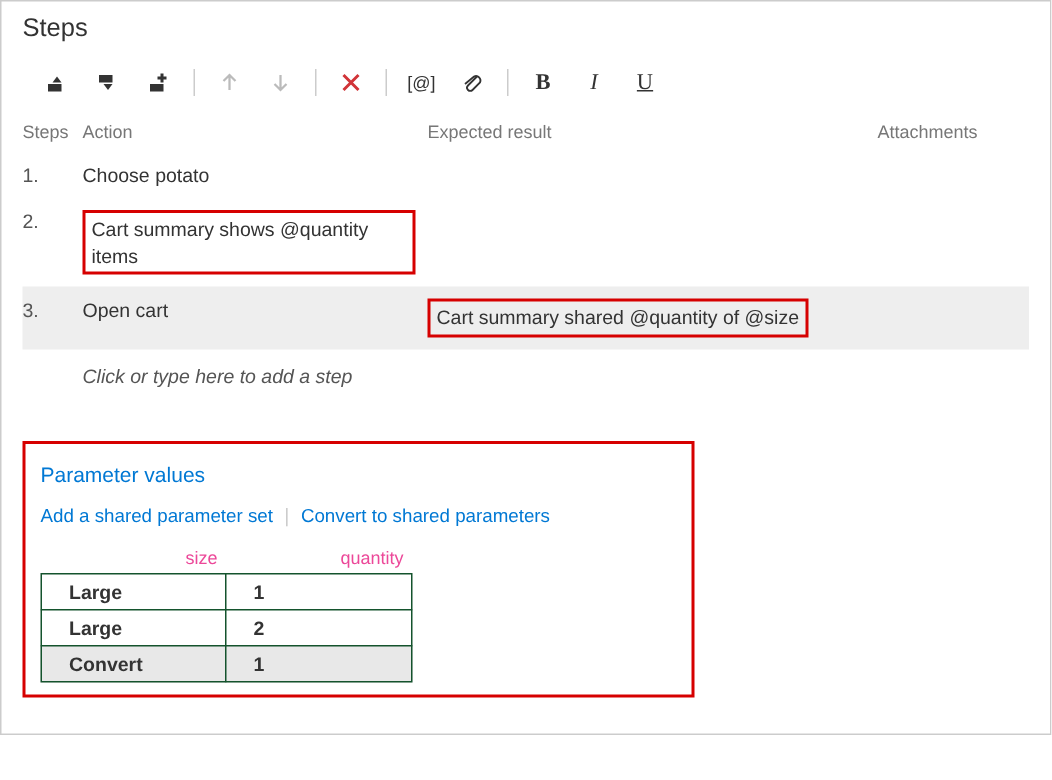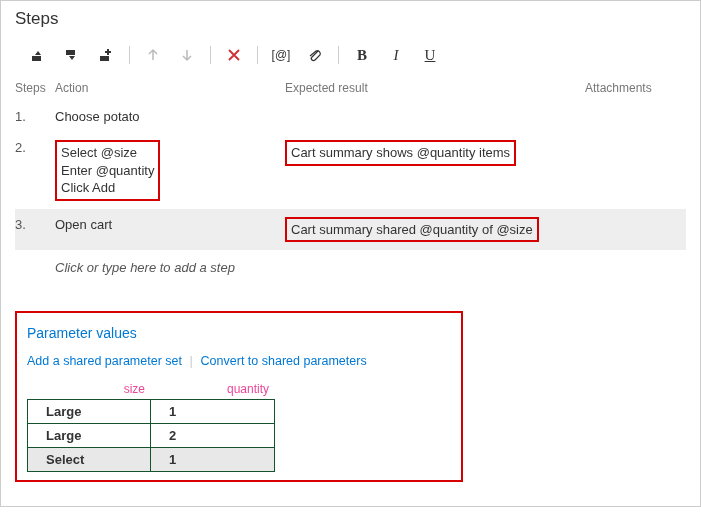--- a/index.html
+++ b/index.html
@@ -134,23 +134,20 @@
   </div>
 
   <div class="row">
     <div class="cell num">1.</div>
     <div class="cell">Choose potato</div>
     <div class="cell"></div>
   </div>
 
   <div class="row">
     <div class="cell num">2.</div>
-    <div class="cell"><span class="hl" style="white-space:pre-line">Select @size
-Enter @quantity
-Click Add</span></div>
     <div class="cell"><span class="hl">Cart summary shows @quantity items</span></div>
     <div class="cell"></div>
   </div>
 
   <div class="row sel">
     <div class="cell num">3.</div>
     <div class="cell">Open cart</div>
     <div class="cell"><span class="hl">Cart summary shared @quantity of @size</span></div>
     <div class="cell"></div>
   </div>
@@ -171,18 +168,18 @@
       </div>
       <div class="prow">
         <div class="pcell">Large</div>
         <div class="pcell">1</div>
       </div>
       <div class="prow">
         <div class="pcell">Large</div>
         <div class="pcell">2</div>
       </div>
       <div class="prow sel">
-        <div class="pcell">Select</div>
+        <div class="pcell">Convert</div>
         <div class="pcell">1</div>
       </div>
     </div>
   </div>
 </div>
 
 </body></html>

